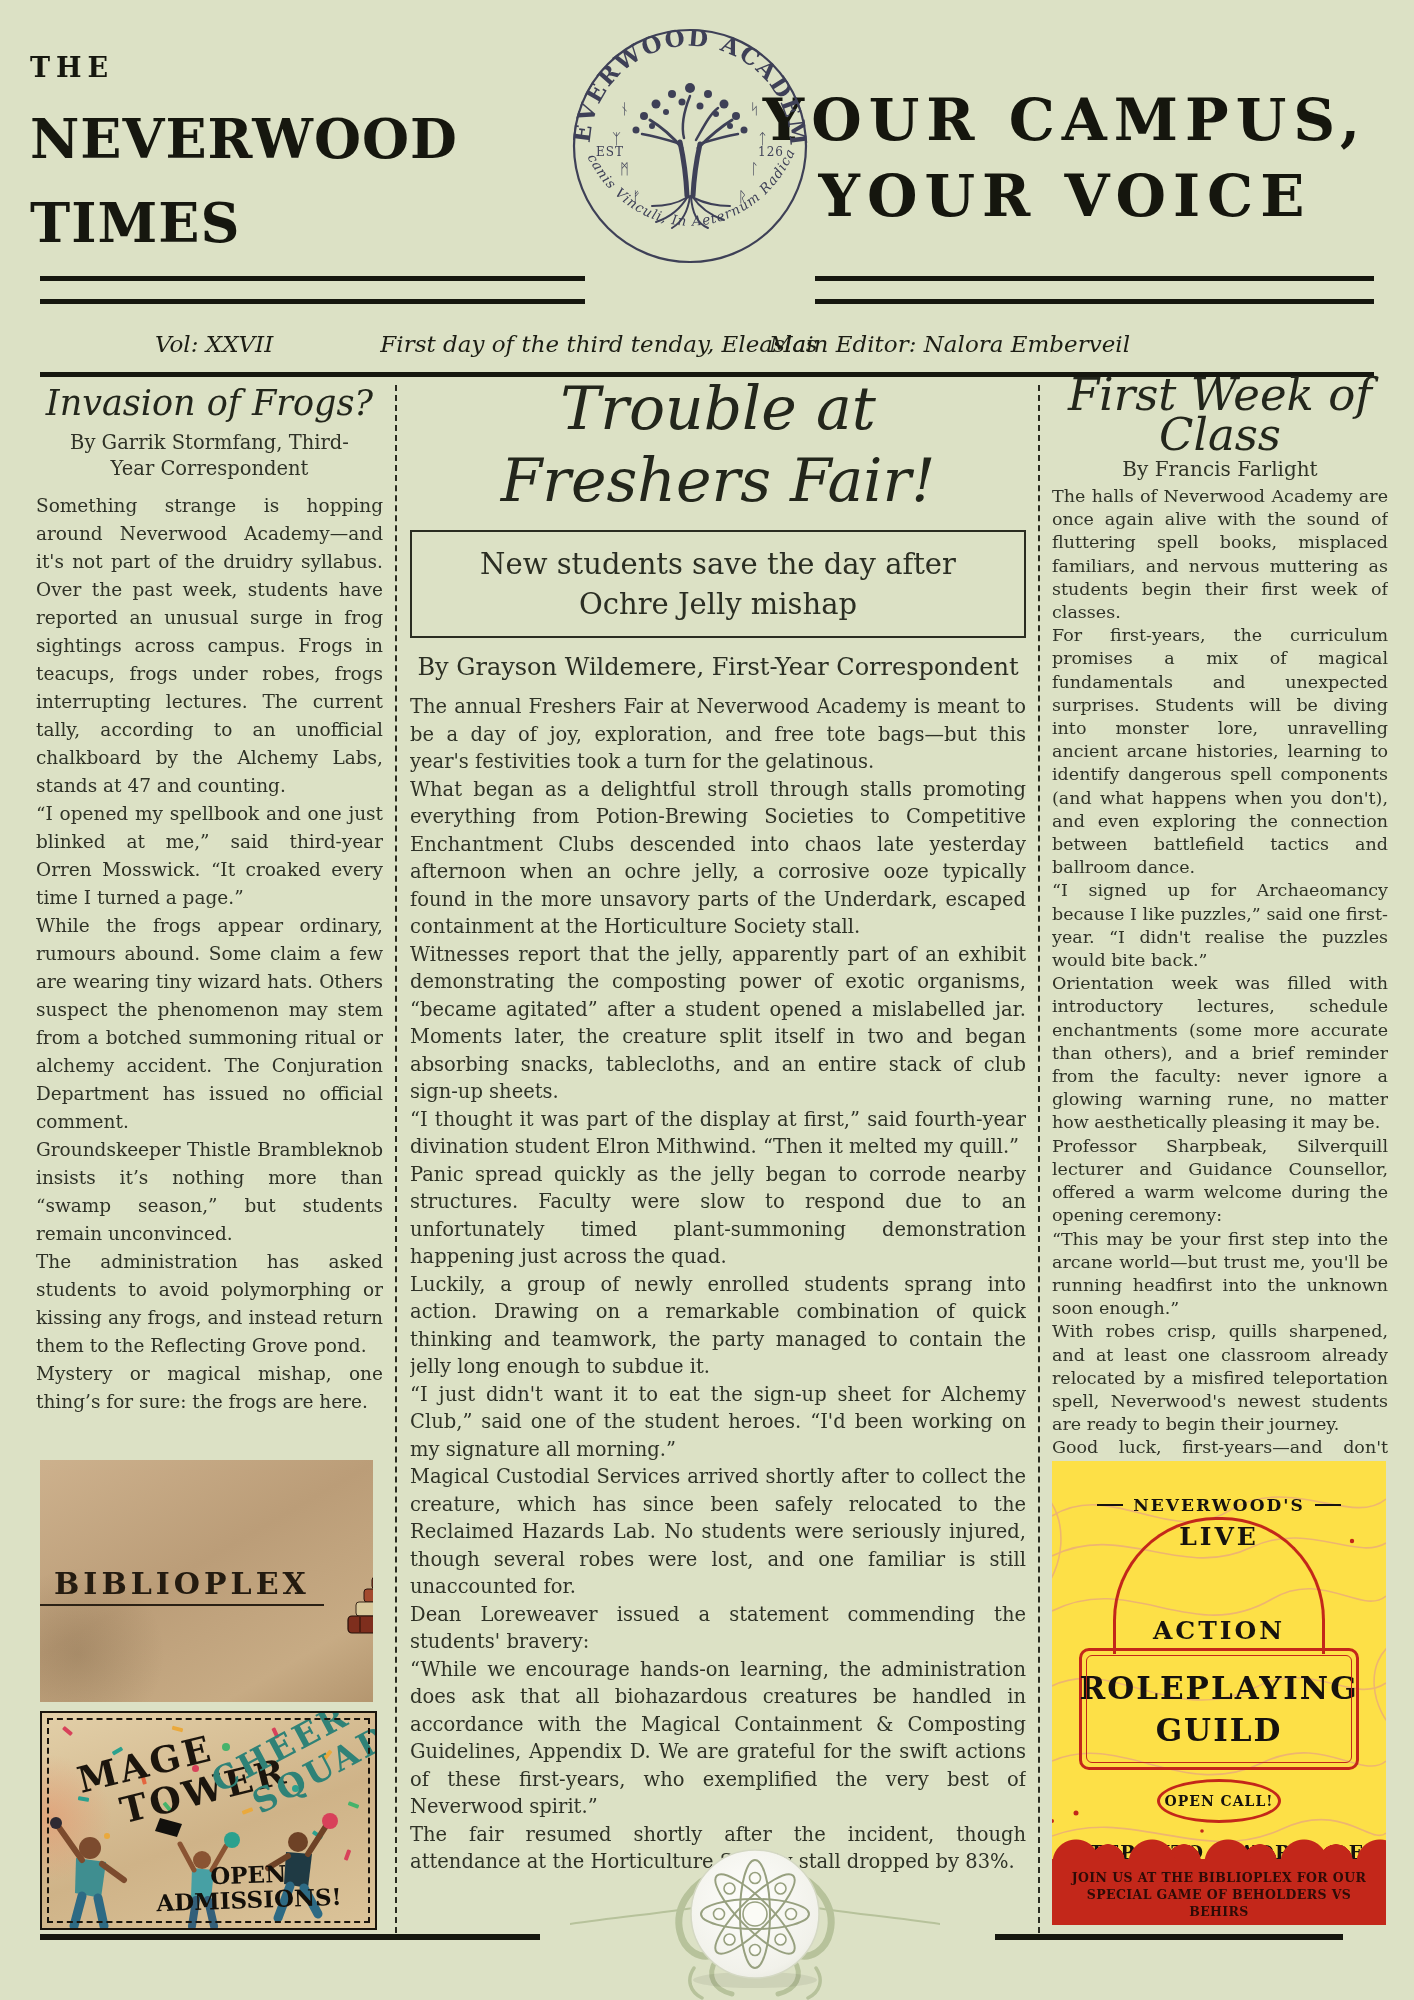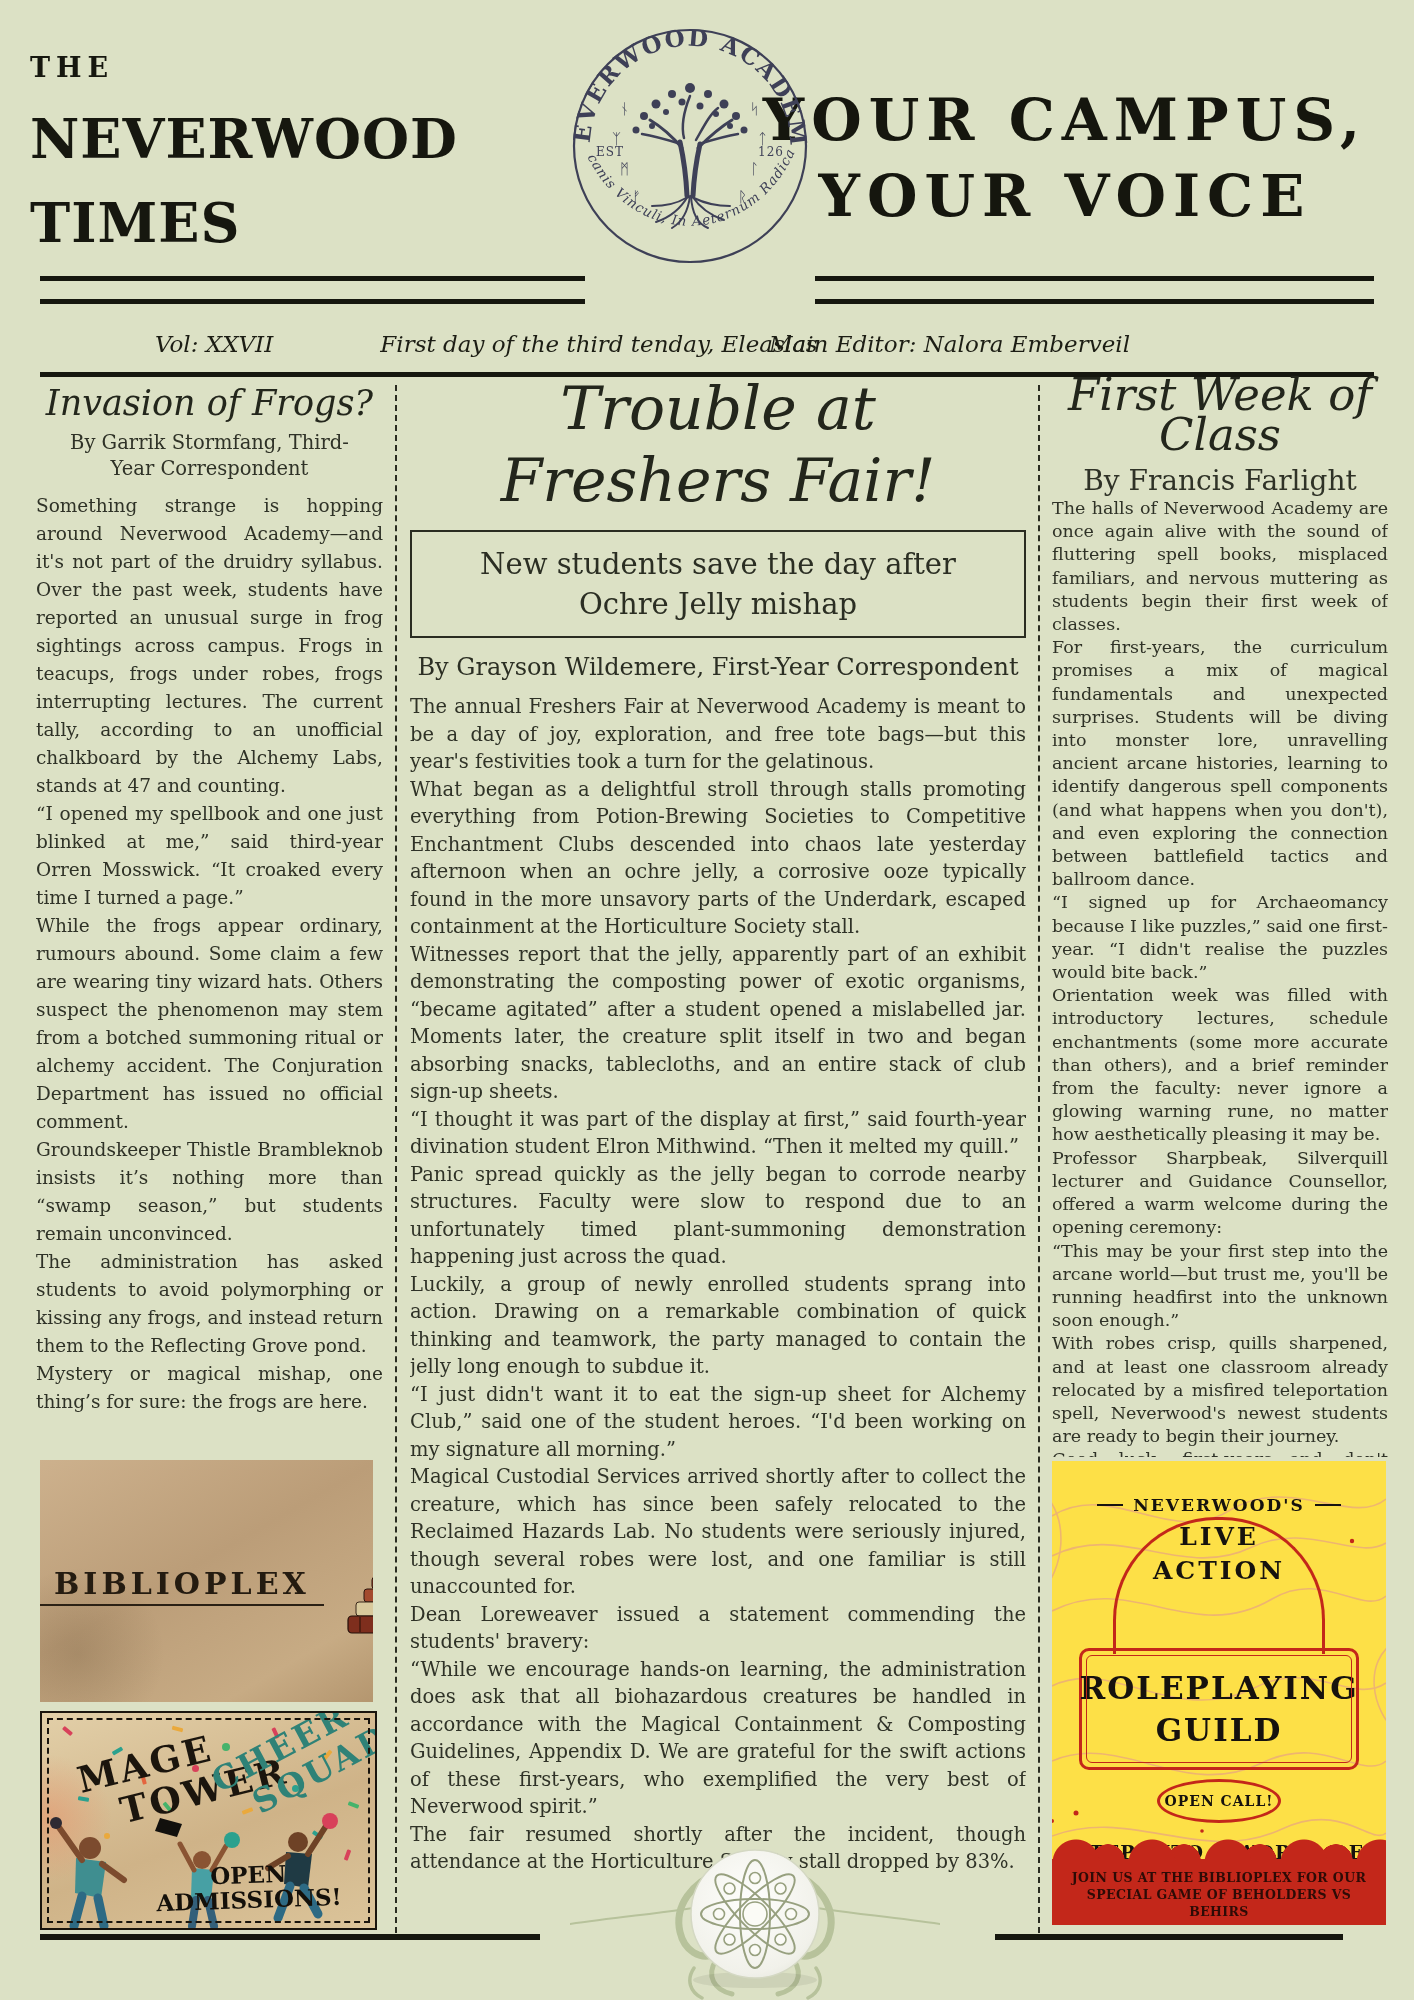--- a/index.html
+++ b/index.html
@@ -34,21 +34,21 @@
   .col{position:absolute;overflow:hidden;}
   .col-left{left:36px;top:382px;width:347px;height:1075px;}
   .col-mid{left:410px;top:372px;width:616px;height:1560px;}
   .col-right{left:1052px;top:375px;width:336px;height:1082px;}
 
   .headline{font-style:italic;text-align:center;color:#23261c;font-weight:normal;margin:0;}
   .col-left .headline{font-size:35px;line-height:42px;}
   .col-right .headline{font-size:45px;line-height:40px;}
   .byline{text-align:center;margin:6px auto 10px;color:#2f3227;}
   .col-left .byline{font-size:19.5px;line-height:26px;max-width:292px;}
-  .col-right .byline{font-size:28px;line-height:24px;margin:14px auto 4px;}
+  .col-right .byline{font-size:20px;line-height:24px;margin:2px auto 4px;}
   .col p{margin:0;text-align:justify;}
   .col-left p{font-size:18.5px;line-height:28px;}
   .col-right p{font-size:17.5px;line-height:23.2px;}
 
   .main-title{font-style:italic;text-align:center;font-size:60px;line-height:72px;color:#23261c;font-weight:normal;margin:0;}
   .sub-box{border:2.5px solid #2a2c21;margin-top:14px;padding:12px 24px;text-align:center;
            font-size:29px;line-height:40px;color:#2b2e23;}
   .mid-byline{text-align:center;font-size:24px;margin-top:15px;color:#2b2e23;}
   .col-mid .body{margin-top:12px;}
   .col-mid p{font-size:19.5px;line-height:27.5px;}
@@ -103,21 +103,21 @@
   .cf:nth-of-type(16){left:270px;top:120px;background:#2ba18e;transform:rotate(35deg);}
 
   
   .ad-rpg{left:1052px;top:1461px;width:334px;height:464px;background:#fde047;color:#16120e;}
   .rpg-contours{position:absolute;inset:0;}
   .rpg-kicker{position:absolute;top:34px;left:0;width:100%;display:flex;align-items:center;
       justify-content:center;gap:10px;font-size:17px;font-weight:bold;letter-spacing:2px;}
   .rpg-kicker i{display:block;width:26px;height:2.5px;background:#171310;}
   .rpg-arch{position:absolute;top:56px;left:61px;width:206px;height:128px;
       border:3px solid #c3271a;border-bottom:none;border-radius:103px 103px 0 0;
-      display:flex;flex-direction:column;justify-content:flex-start;align-items:center;padding-bottom:6px;}
+      display:flex;flex-direction:column;justify-content:space-between;align-items:center;padding-bottom:6px;}
   .rpg-arch div{font-size:25px;font-weight:bold;letter-spacing:3px;line-height:34px;}
   .rpg-ticket{position:absolute;top:187px;left:27px;width:274px;height:116px;
       border:3px solid #c3271a;border-radius:10px;display:flex;flex-direction:column;
       justify-content:center;align-items:center;}
   .rpg-ticket::before{content:"";position:absolute;inset:4px;border:1.5px solid #c3271a;border-radius:6px;}
   .rpg-ticket div{font-size:31px;font-weight:bold;letter-spacing:2px;line-height:42px;}
   .rpg-pill{position:absolute;top:318px;left:105px;width:118px;height:38px;border:3px solid #c3271a;
       border-radius:50%;display:flex;align-items:center;justify-content:center;
       font-size:14px;font-weight:bold;letter-spacing:1px;}
   .rpg-tag{position:absolute;top:378px;left:0;width:100%;text-align:center;

